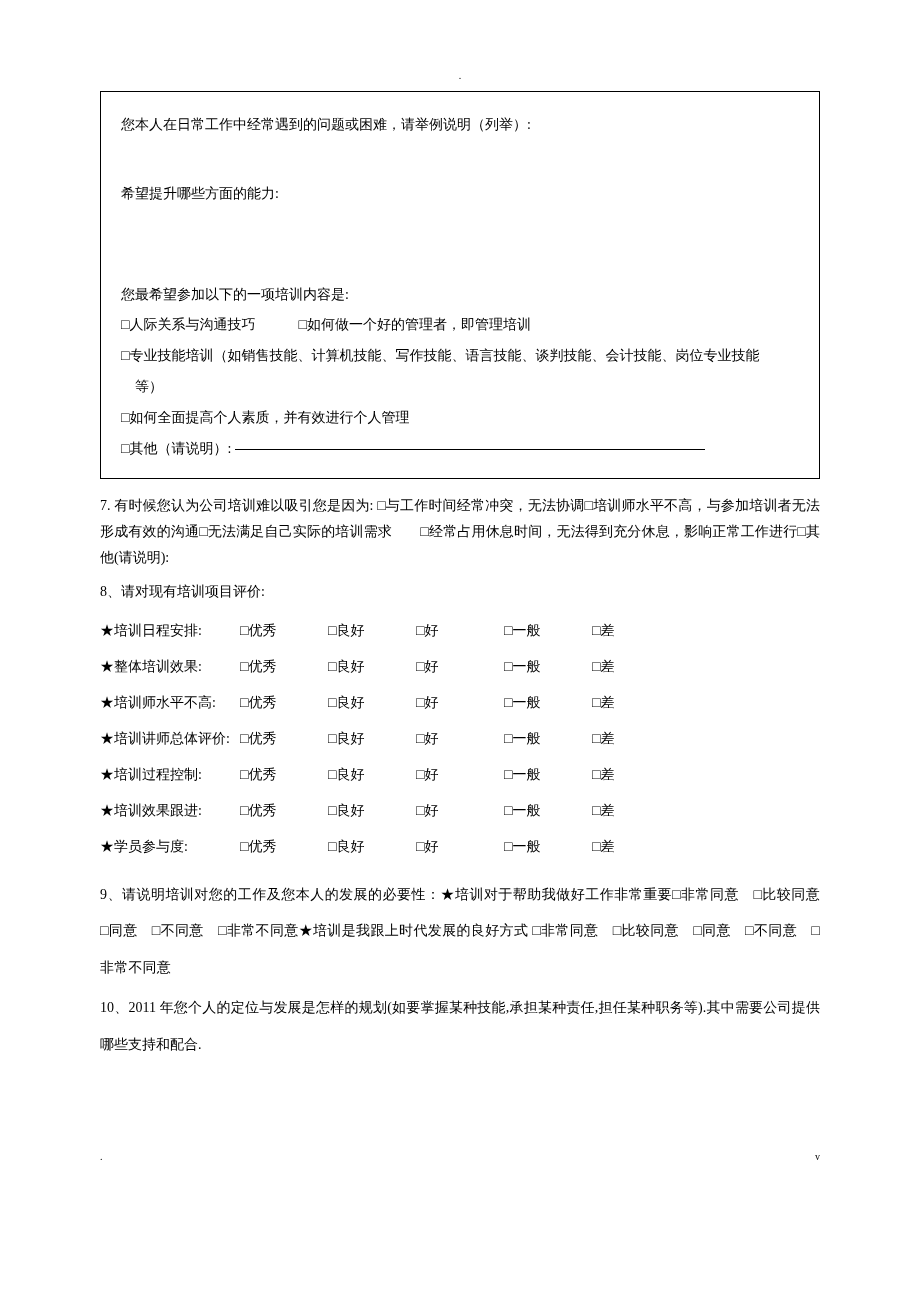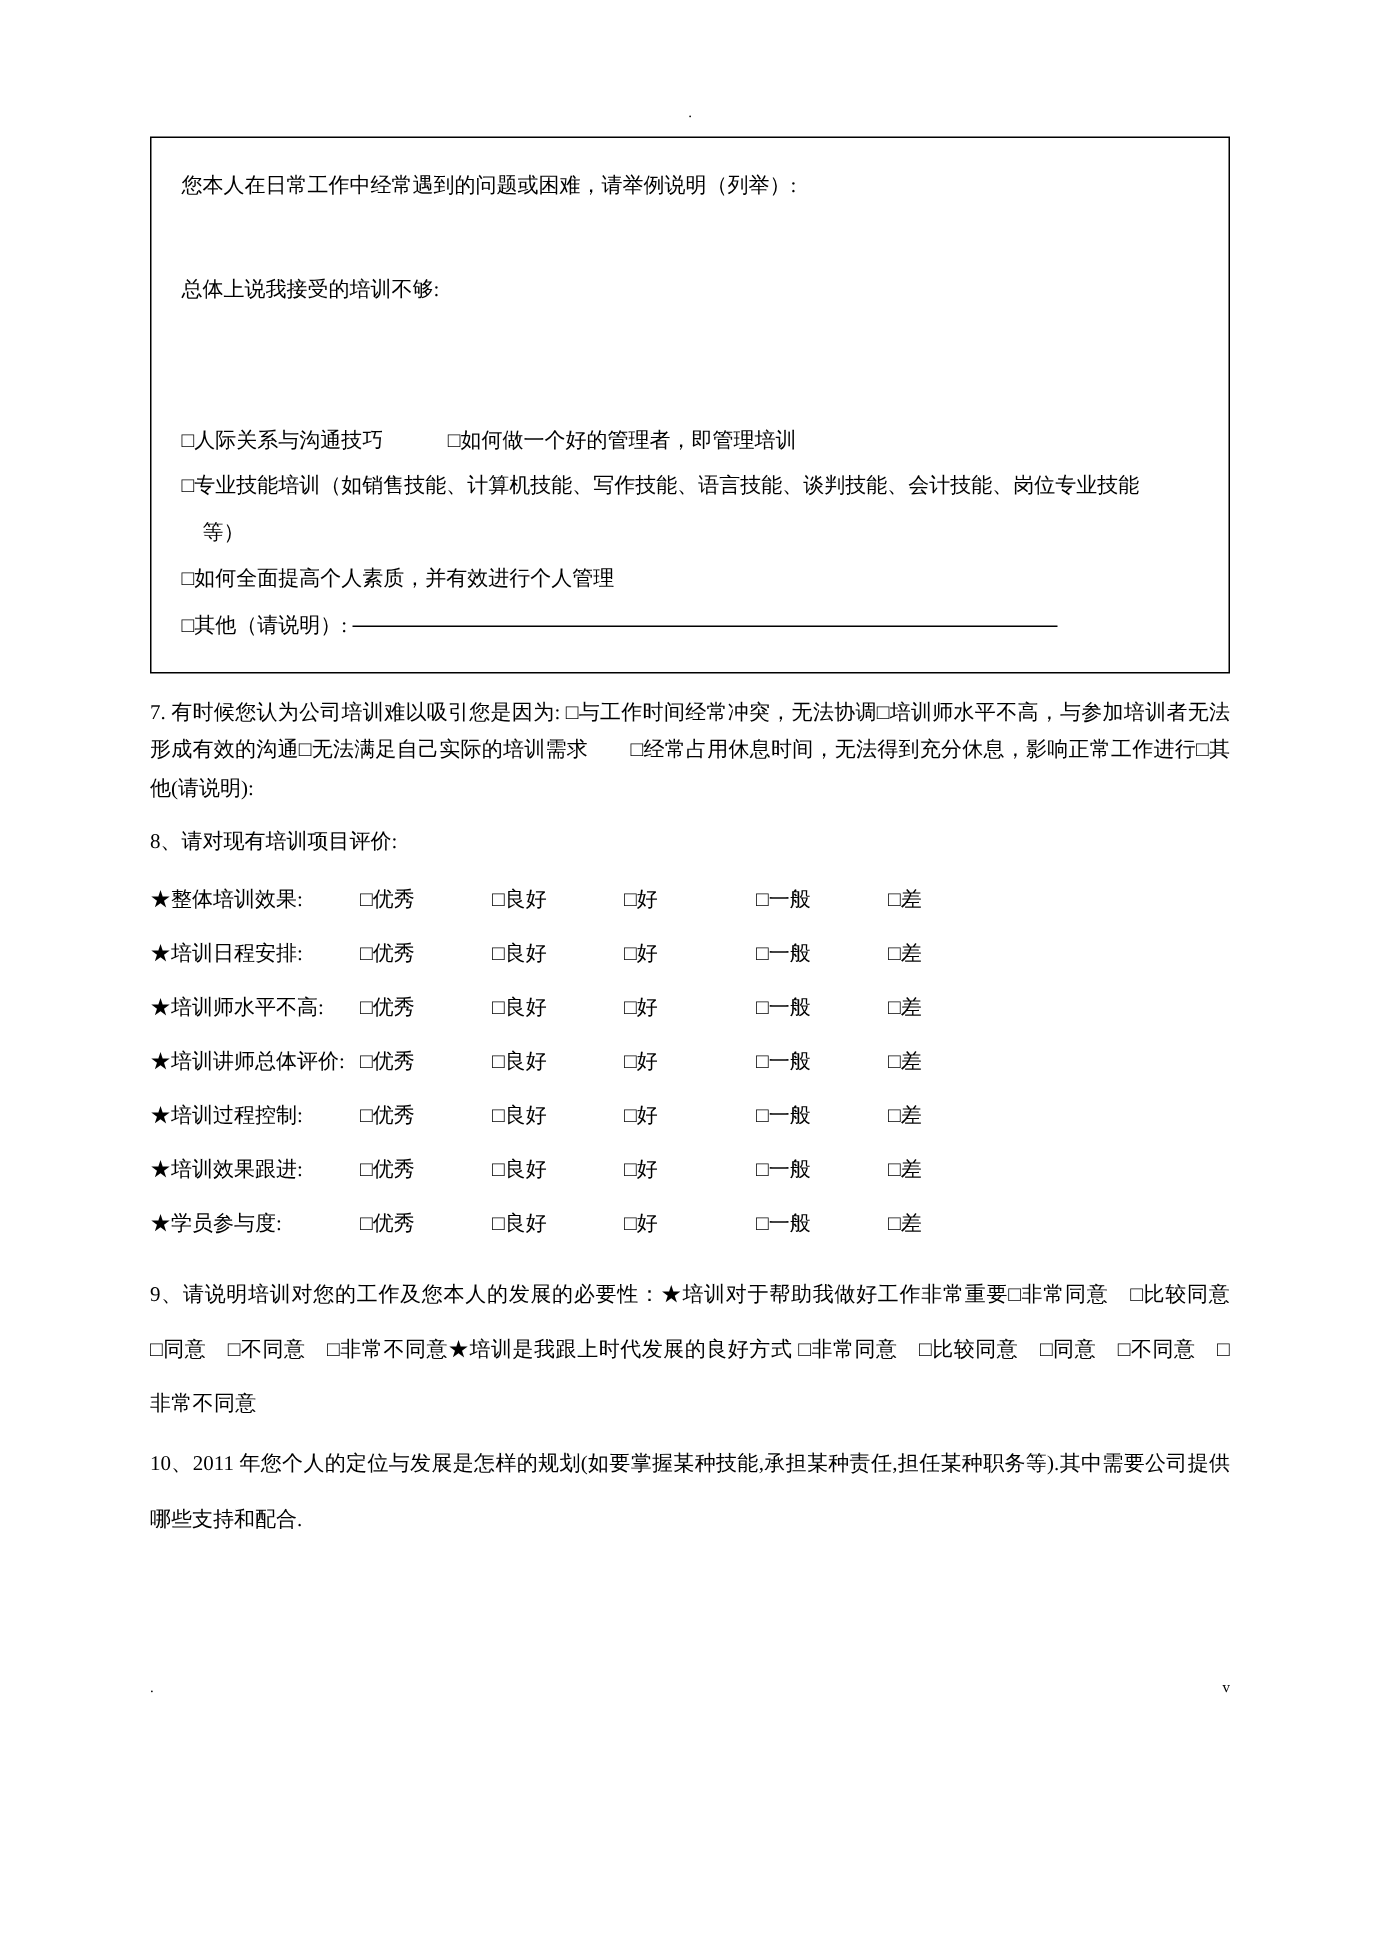--- a/index.html
+++ b/index.html
@@ -68,22 +68,23 @@
   }
 </style>
 </head>
 <body>
 
 <div class="page">
   <div class="dot-header">.</div>
 
   <div class="box">
     <div class="section">您本人在日常工作中经常遇到的问题或困难，请举例说明（列举）:</div>
-    <div class="section" style="margin-top:38px;">总体上说我接受的培训不够:</div>
+    <div class="section" style="margin-top:38px;">希望提升哪些方面的能力:</div>
     <div class="section last" style="margin-top:70px;">
+      <div>您最希望参加以下的一项培训内容是:</div>
       <div>
         <span>□人际关系与沟通技巧</span>
         <span style="display:inline-block;width:36px;"></span>
         <span>□如何做一个好的管理者，即管理培训</span>
       </div>
       <div>□专业技能培训（如销售技能、计算机技能、写作技能、语言技能、谈判技能、会计技能、岗位专业技能</div>
       <div class="indent6">等）</div>
       <div>□如何全面提高个人素质，并有效进行个人管理</div>
       <div>
         <span>□其他（请说明）:</span>
@@ -92,29 +93,29 @@
     </div>
   </div>
 
   <div class="after-box">7. 有时候您认为公司培训难以吸引您是因为: □与工作时间经常冲突，无法协调□培训师水平不高，与参加培训者无法形成有效的沟通□无法满足自己实际的培训需求　　□经常占用休息时间，无法得到充分休息，影响正常工作进行□其他(请说明):</div>
 
   <div class="q8-title">8、请对现有培训项目评价:</div>
 
   <table class="rating-table">
     <tbody id="rating-body">
         <tr>
-          <td class="label">★整体培训效果:</td>
+          <td class="label">★培训日程安排:</td>
           <td class="opt">□优秀</td>
           <td class="opt">□良好</td>
           <td class="opt">□好</td>
           <td class="opt">□一般</td>
           <td class="opt">□差</td>
         </tr>
         <tr>
-          <td class="label">★培训日程安排:</td>
+          <td class="label">★整体培训效果:</td>
           <td class="opt">□优秀</td>
           <td class="opt">□良好</td>
           <td class="opt">□好</td>
           <td class="opt">□一般</td>
           <td class="opt">□差</td>
         </tr>
         <tr>
           <td class="label">★培训师水平不高:</td>
           <td class="opt">□优秀</td>
           <td class="opt">□良好</td>

